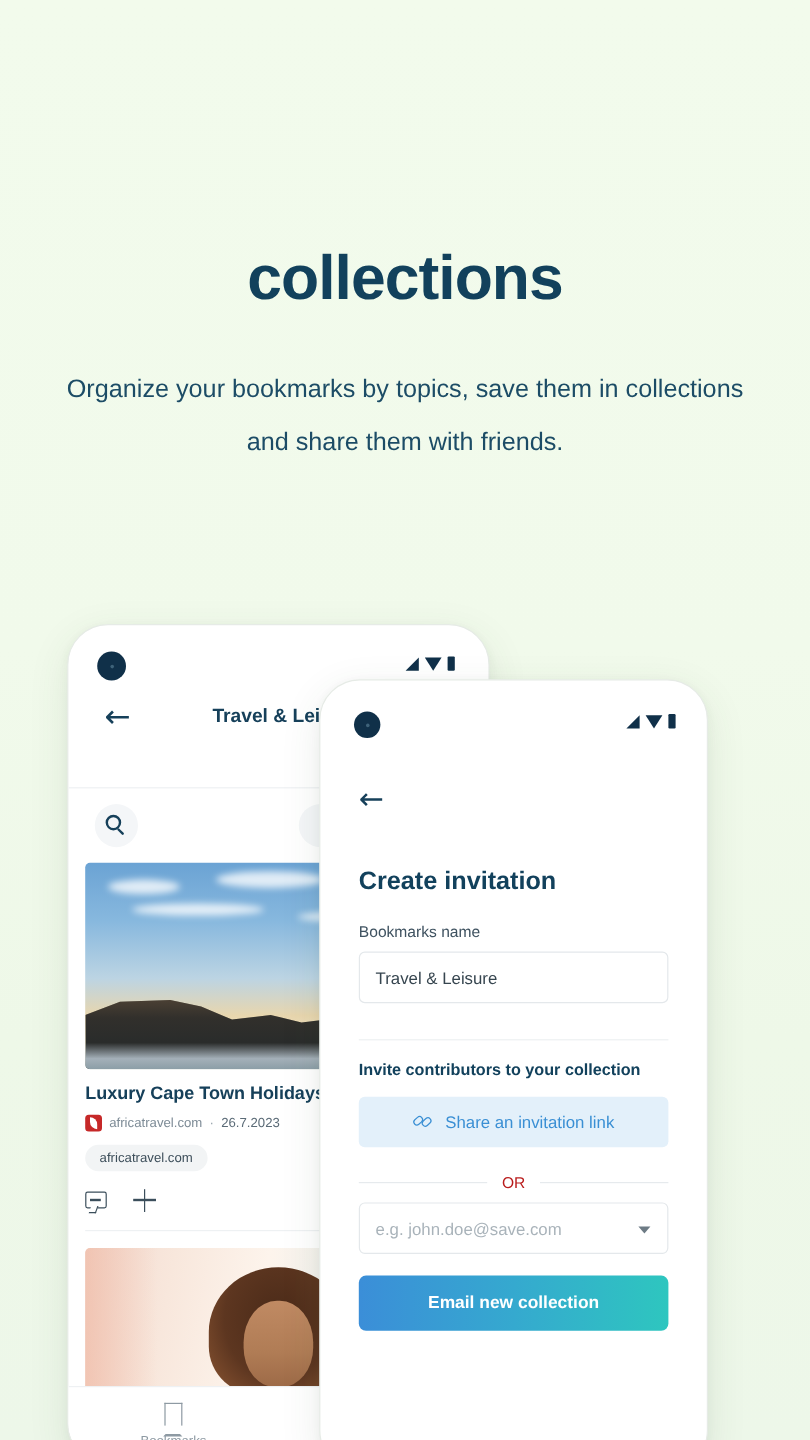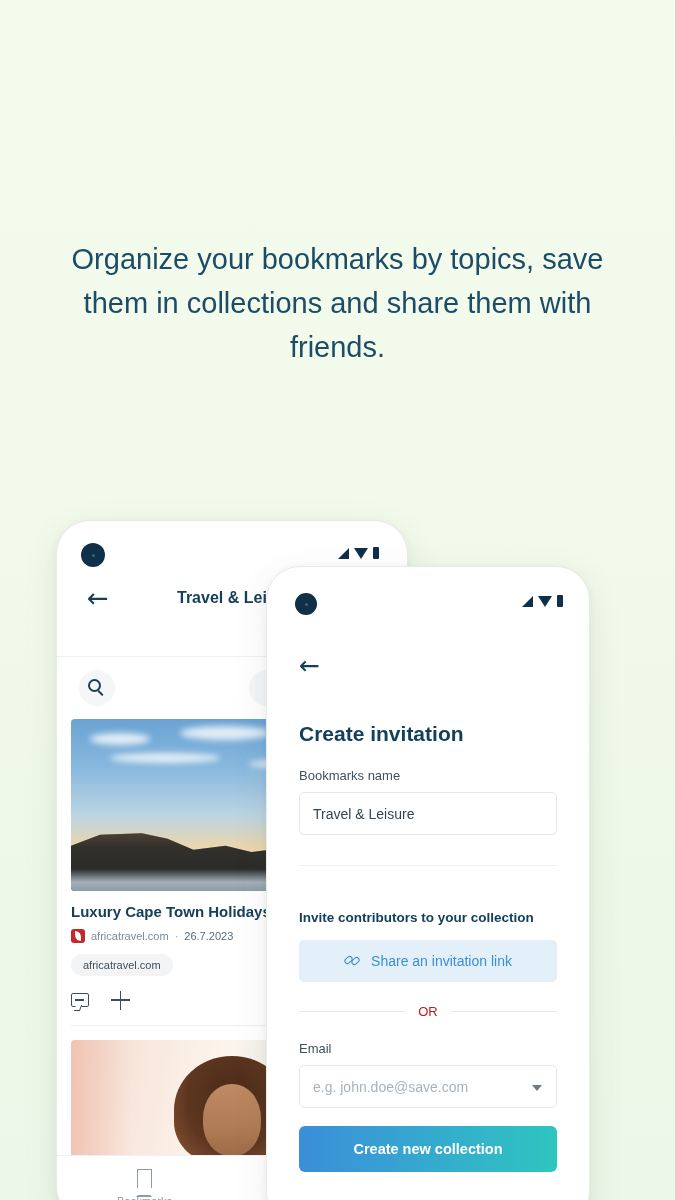--- a/index.html
+++ b/index.html
@@ -21,21 +21,21 @@
     font-size: 52px;
     line-height: 66px;
     font-weight: bold;
     letter-spacing: -0.8px;
     color: #12415c;
     padding: 0 70px;
   }
 
   .hero-sub {
     margin-top: 38px;
-    font-size: 29px;
+    font-size: 21px;
     line-height: 44px;
     color: #1c4c66;
     padding: 0 48px;
     font-weight: 400;
   }
 
   
   .phone {
     position: absolute;
     background: #ffffff;
@@ -355,21 +355,21 @@
   .text-input.placeholder { color: #a9b3ba; }
   .caret-down {
     position: absolute;
     right: 14px; top: 50%; margin-top: -2px;
     width: 0; height: 0;
     border-left: 5px solid transparent;
     border-right: 5px solid transparent;
     border-top: 6px solid #6d7b85;
   }
   .hr { height: 1px; background: #edf0f2; margin-top: 30px; }
-  .section-title { margin-top: 44px; font-size: 13.5px; font-weight: bold; color: #12415c; }
+  .section-title { margin-top: 17px; font-size: 13.5px; font-weight: bold; color: #12415c; }
   .share-btn {
     margin-top: 15px;
     height: 42px;
     border-radius: 5px;
     background: #e3f0fa;
     display: flex; align-items: center; justify-content: center;
     gap: 11px;
     color: #3a8fd4;
     font-size: 14px;
   }
@@ -397,20 +397,21 @@
     font-weight: bold;
     display: flex; align-items: center; justify-content: center;
   }
 </style>
 </head>
 <body>
 
 <div class="hero">
   <div class="hero-title">
     <br>
+    <span>collections</span>
   </div>
   <div class="hero-sub">Organize your bookmarks by topics, save them in collections and share them with friends.</div>
 </div>
 
 <div class="phone phone-back">
 
   <div class="statusbar">
     <div class="punchhole" style="left:24px; top:22px; width:24px; height:24px;"></div>
     <div class="status-icons" style="right:28px; top:26px;">
       <span class="si-signal"></span>
@@ -510,23 +511,22 @@
         </span>
       <span>Share an invitation link</span>
     </div>
 
     <div class="or-row">
       <span class="or-line"></span>
       <span class="or-text">OR</span>
       <span class="or-line"></span>
     </div>
 
-    <div class="field-label">Email</div>
     <div class="text-input placeholder">
       <span>e.g. john.doe@save.com</span>
       <span class="caret-down"></span>
     </div>
 
     <div class="gradient-btn">
-      <span>Create new collection</span>
+      <span>Email new collection</span>
     </div>
   </div>
 </div>
 
 </body></html>

